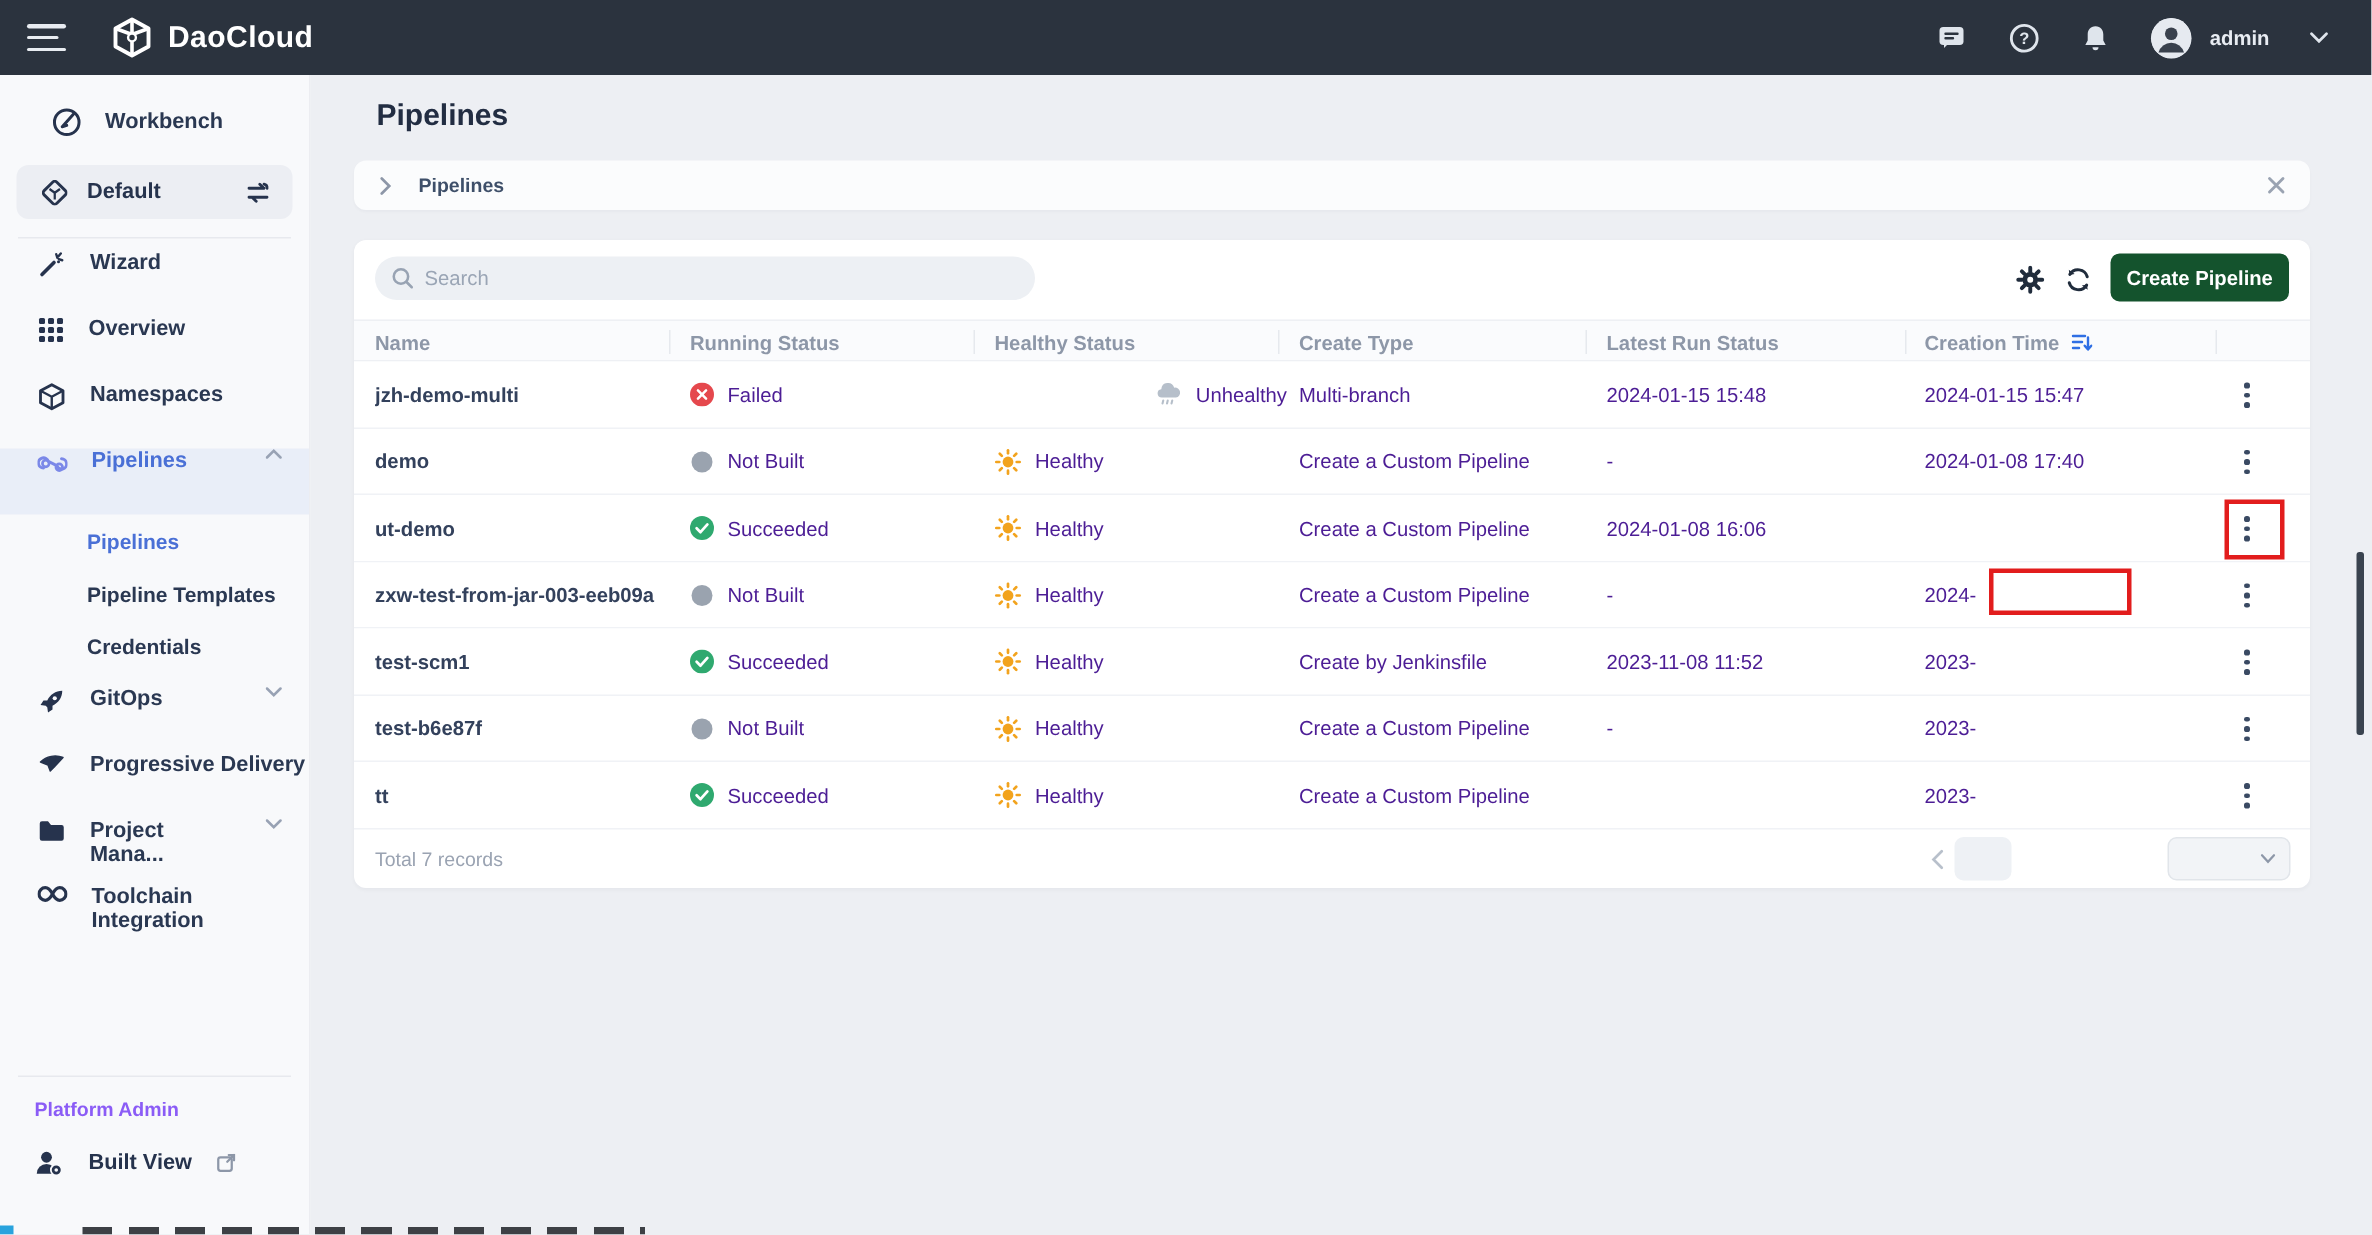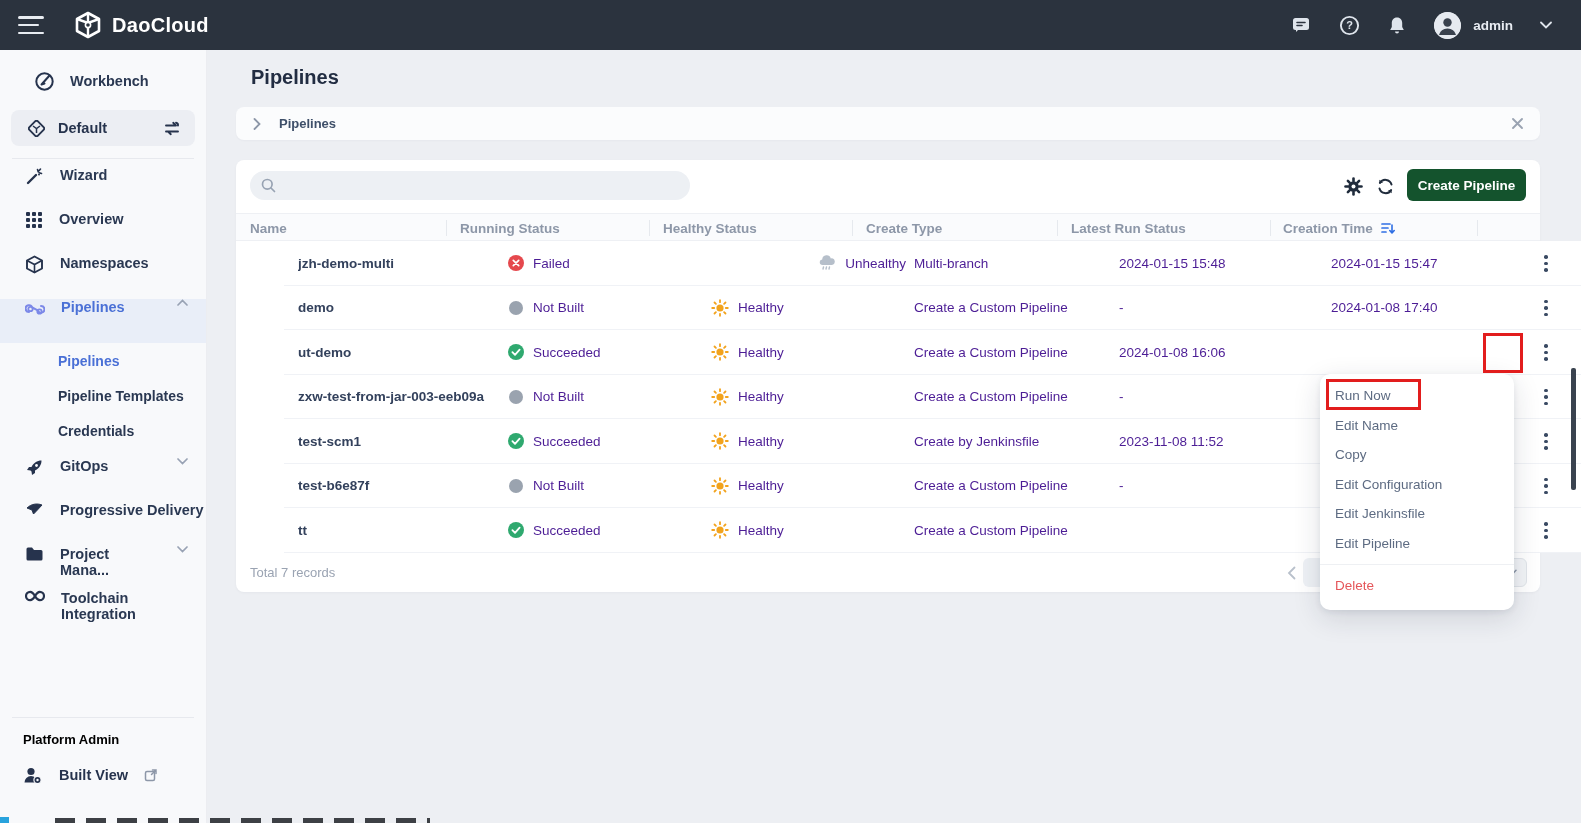--- a/index.html
+++ b/index.html
@@ -34,21 +34,21 @@
   .workspace-pill .spacer { flex:1; }
   .side-divider { height:1px; background:#e7e9ee; margin:8px 12px; }
   .nav-item { height:44px; padding-left:25px; display:flex; gap:16px;
               color:#2a3852; font-size:14.5px; font-weight:600; cursor:pointer; }
   .nav-item .chev { margin-left:auto; margin-right:18px; display:flex; }
   .nav-item.active { background:#e9eef8; color:#4a70d6; }
   .sub-item { height:35px; padding-left:58px; display:flex; align-items:center; color:#2a3852;
               font-size:14px; font-weight:600; cursor:pointer; }
   .sub-item.active { color:#4a70d6; }
   .side-bottom { margin-top:auto; padding-bottom:26px; }
-  .platform-label { padding-left:23px; color:#000000; font-size:13px; font-weight:700; margin:14px 0 6px; }
+  .platform-label { padding-left:23px; color:#8b5cf6; font-size:13px; font-weight:700; margin:14px 0 6px; }
   .admin-view { height:44px; padding-left:23px; display:flex; align-items:center; gap:16px;
                 color:#26334d; font-size:14.5px; font-weight:600; cursor:pointer; }
 
   
   .main { position:absolute; left:207px; top:50px; width:1374px; height:773px; background:#edeff3; }
   .page-title { position:absolute; left:44px; top:16px; font-size:20px; font-weight:bold; color:#222d42; }
   .breadcrumb-bar { position:absolute; left:29px; top:57px; width:1304px; height:33px; background:#fbfcfd;
                     border-radius:8px; display:flex; align-items:center; box-shadow:0 1px 2px rgba(25,35,60,.03); }
   .crumb-chev { margin-left:17px; display:flex; }
   .crumb-label { margin-left:18px; font-size:13px; color:#3e4f69; font-weight:600; }
@@ -68,21 +68,21 @@
   .create-btn { position:absolute; left:1171px; top:9px; width:119px; height:32px; background:#14532d;
                 color:#fff; font-size:13.5px; font-weight:600; border:none; border-radius:6px;
                 cursor:pointer; font-family:"Liberation Sans",sans-serif; }
 
   .thead { position:absolute; left:0; top:53px; width:1304px; height:28px; background:#fafbfd;
            border-top:1px solid #eef0f4; border-bottom:1px solid #eef0f4; font-size:13.5px;
            color:#8d97a8; font-weight:600; }
   .th { position:absolute; top:0; height:28px; display:flex; align-items:center; gap:8px; }
   .th-sep { position:absolute; top:6px; width:1px; height:16px; background:#e6e9ee; }
 
-  .tbody { position:absolute; left:0; top:81px; width:1304px;padding-left:48px; }
+  .tbody { position:absolute; left:0; top:81px; width:1304px; }
   .trow { position:relative; width:1304px; height:44.5px; border-bottom:1px solid #f0f2f6; background:#fff; }
   .td { position:absolute; top:0; height:44.5px; display:flex; align-items:center; font-size:13.5px;
         color:#4c1d95; white-space:nowrap; overflow:hidden; }
   .td.name { font-weight:700; color:#33415c; }
   .status { display:flex; align-items:center; gap:9px; }
   .kebab { position:absolute; left:1246px; top:0; width:32px; height:44.5px; display:flex;
            flex-direction:column; align-items:center; justify-content:center; gap:3px; cursor:pointer; }
   .kebab i { width:3.5px; height:3.5px; border-radius:50%; background:#3a4a63; }
 
   .tfoot { position:absolute; left:0; top:393px; width:1304px; height:39px; display:flex; align-items:center; }
@@ -357,20 +357,21 @@
     </div>
 
     <div class="card">
       <div class="search-box">
         <span>
           <svg width="15" height="15" viewBox="0 0 15 15">
               <circle cx="6.3" cy="6.3" r="4.8" fill="none" stroke="#98a3b3" stroke-width="1.7"></circle>
               <path d="M10 10 L13.5 13.5" stroke="#98a3b3" stroke-width="1.7" stroke-linecap="round"></path>
             </svg>
         </span>
+        <input placeholder="Search" style="">
       </div>
 
       <div class="icon-btn gear-btn">
         <svg width="19" height="19" viewBox="0 0 19 19">
           <g fill="#202c3c">
               <circle cx="9.5" cy="9.5" r="5.2"></circle>
           <g stroke="#202c3c" stroke-width="2.6" stroke-linecap="round">
             <path d="M9.5 1.5 V4"></path>
                 <path d="M9.5 15 V17.5"></path>
                 <path d="M1.5 9.5 H4"></path>
@@ -698,30 +699,20 @@
         <span class="page-num-box"></span>
         <span class="page-size-box">
           <svg width="10" height="7" viewBox="0 0 10 7">
               <path d="M1 1.2 L5 5.5 L9 1.2" fill="none" stroke="#8d97a8" stroke-width="1.5" stroke-linecap="round"></path>
             </svg>
         </span>
       </div>
     </div>
   </div>
 
-  <div class="ctx-menu">
-    <div class="ctx-item">Run Now</div>
-    <div class="ctx-item">Edit Name</div>
-    <div class="ctx-item">Copy</div>
-    <div class="ctx-item">Edit Configuration</div>
-    <div class="ctx-item">Edit Jenkinsfile</div>
-    <div class="ctx-item">Edit Pipeline</div>
-    <div class="ctx-divider"></div>
-    <div class="ctx-item danger">Delete</div>
-  </div>
 
   <div class="anno anno-kebab"></div>
   <div class="anno anno-runnow"></div>
   <div class="scroll-thumb"></div>
   <div class="edge-frag-blue"></div>
   <div class="edge-frag-text"></div>
 
 </div>
 
 </body></html>

